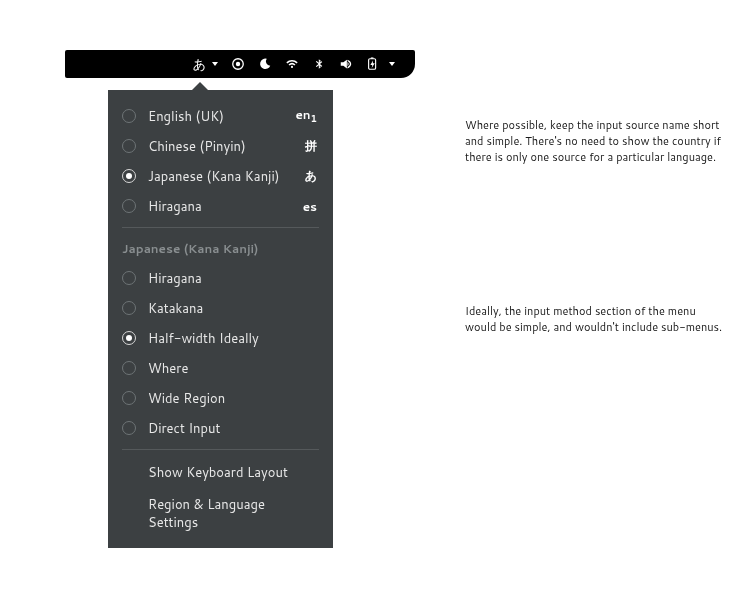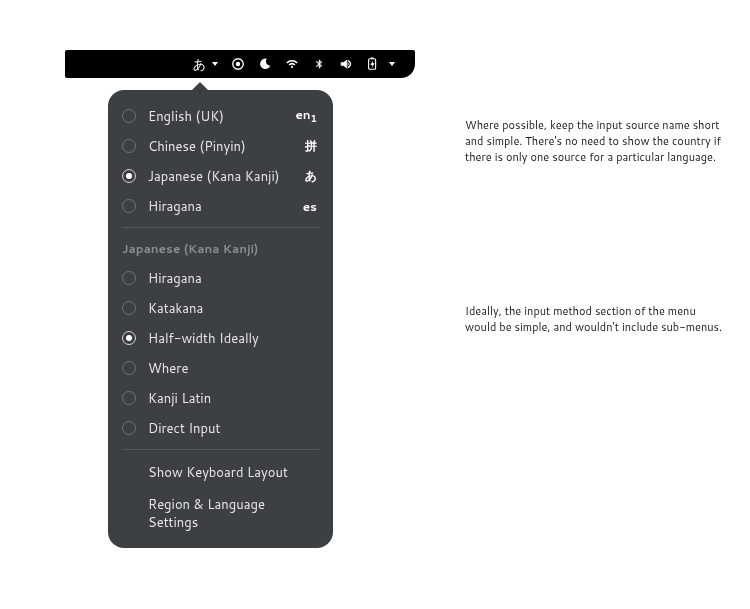--- a/index.html
+++ b/index.html
@@ -37,21 +37,21 @@
       display: inline-flex;
       align-items: center;
       justify-content: center;
     }
     .menu {
       position: absolute;
       top: 90px;
       left: 108px;
       width: 225px;
       background: #3c4042;
-      border-radius: 16px;
+      border-radius: 0;
       color: #ffffff;
       font-size: 13px;
       padding: 10px 0;
     }
     .menu::before {
       content: "";
       position: absolute;
       top: -8px;
       left: 84px;
       border-left: 8px solid transparent;
@@ -211,21 +211,21 @@
   <div class="menu-item">
     <span class="radio selected"></span>
     <span class="menu-label">Half-width Ideally</span>
   </div>
   <div class="menu-item">
     <span class="radio"></span>
     <span class="menu-label">Where</span>
   </div>
   <div class="menu-item">
     <span class="radio"></span>
-    <span class="menu-label">Kanji Latin</span>
+    <span class="menu-label">Wide Region</span>
   </div>
   <div class="menu-item">
     <span class="radio"></span>
     <span class="menu-label">Direct Input</span>
   </div>
 
   <div class="divider"></div>
 
   <div class="menu-action">Show Keyboard Layout</div>
   <div class="menu-action">Region &amp; Language Settings</div>

